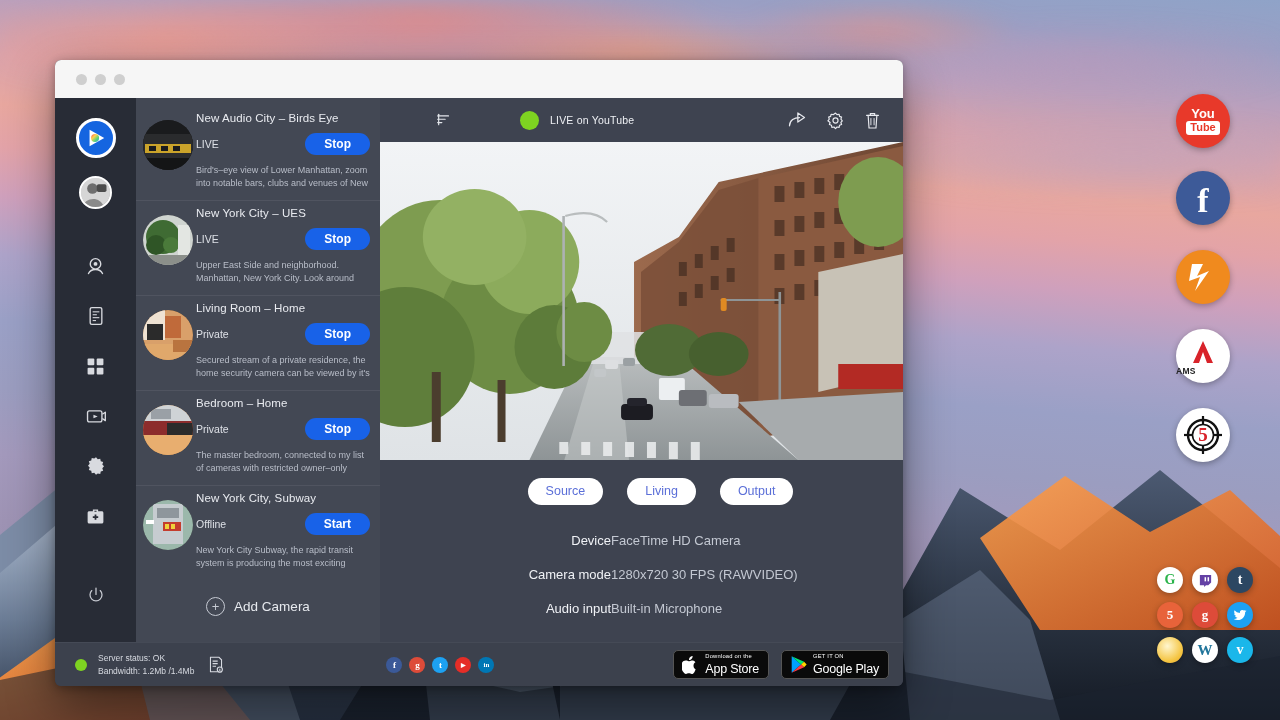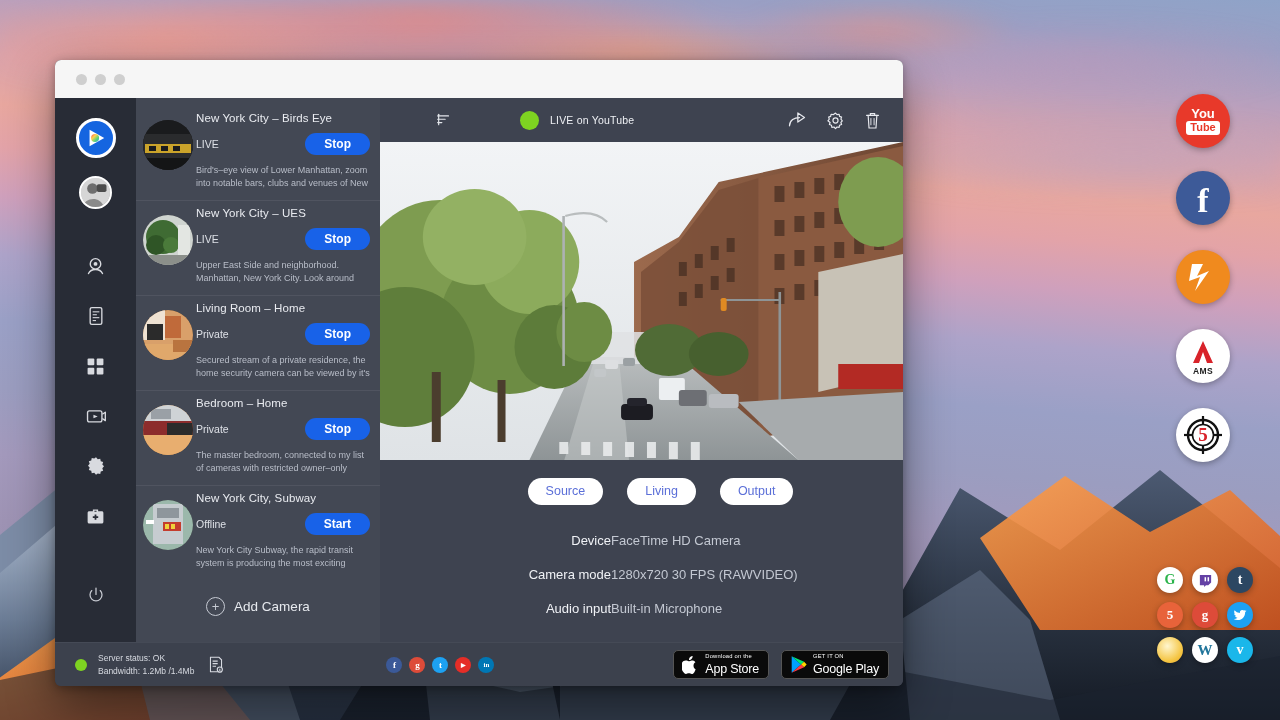--- a/index.html
+++ b/index.html
@@ -381,21 +381,21 @@
               <svg width="50" height="50" viewBox="0 0 50 50">
                 <rect width="50" height="50" fill="#1a1b1d"></rect>
                 <rect y="14" width="50" height="24" fill="#2a2b2d"></rect>
                 <rect x="2" y="24" width="46" height="9" fill="#caa32a"></rect>
                 <rect x="6" y="26" width="7" height="5" fill="#1a1b1d"></rect>
                 <rect x="18" y="26" width="7" height="5" fill="#1a1b1d"></rect>
                 <rect x="30" y="26" width="7" height="5" fill="#1a1b1d"></rect>
                 <rect y="38" width="50" height="12" fill="#141516"></rect>
               </svg>
             </div>
-            <div class="cam-title">New York City – Birds Eye</div>
+            <div class="cam-title">New Audio City – Birds Eye</div>
             <div class="cam-row">
               <span class="cam-state">LIVE</span>
               <button class="cam-btn">Stop</button>
             </div>
             <div class="cam-desc">Bird's–eye view of Lower Manhattan, zoom into notable bars, clubs and venues of New York ...</div>
           </div>
 
           <div class="cam">
             <div class="thumb">
               <svg width="50" height="50" viewBox="0 0 50 50">
@@ -715,21 +715,21 @@
   </div>
 
   <div class="dicon big" style="left:1176px; top:171px; background:#3d5a98;">
     <span style="color:#fff;font-size:34px;font-family:'Liberation Serif',serif;font-weight:bold;line-height:1;margin-top:5px">f</span>
   </div>
 
   <div class="dicon big" style="left:1176px; top:329px; background:#ffffff;">
     <svg width="46" height="46" viewBox="0 0 46 46">
       <path d="M23 8 L33 30 H27 L23 19 L19 30 H13 Z" fill="#d8232a"></path>
     </svg>
-    <span style="position:absolute;bottom:7px;left:0;right:0;text-align:center;font-size:8.5px;font-weight:bold;color:#222;letter-spacing:.3px">AMS</span>
+    <span style="position:absolute;bottom:7px;left:0;right:0;text-align:left;font-size:8.5px;font-weight:bold;color:#222;letter-spacing:.3px">AMS</span>
   </div>
 
   <div class="dicon big" style="left:1176px; top:250px; background:#f08a1e;">
     <svg width="40" height="40" viewBox="0 0 40 40">
       <path d="M9 7 L20 7 L14 19 L26 14 L12 34 L17 20 L6 24 Z" fill="#ffffff"></path>
     </svg>
   </div>
 
   <div class="dicon big" style="left:1176px; top:408px; background:#ffffff;">
     <svg width="48" height="48" viewBox="0 0 48 48">

